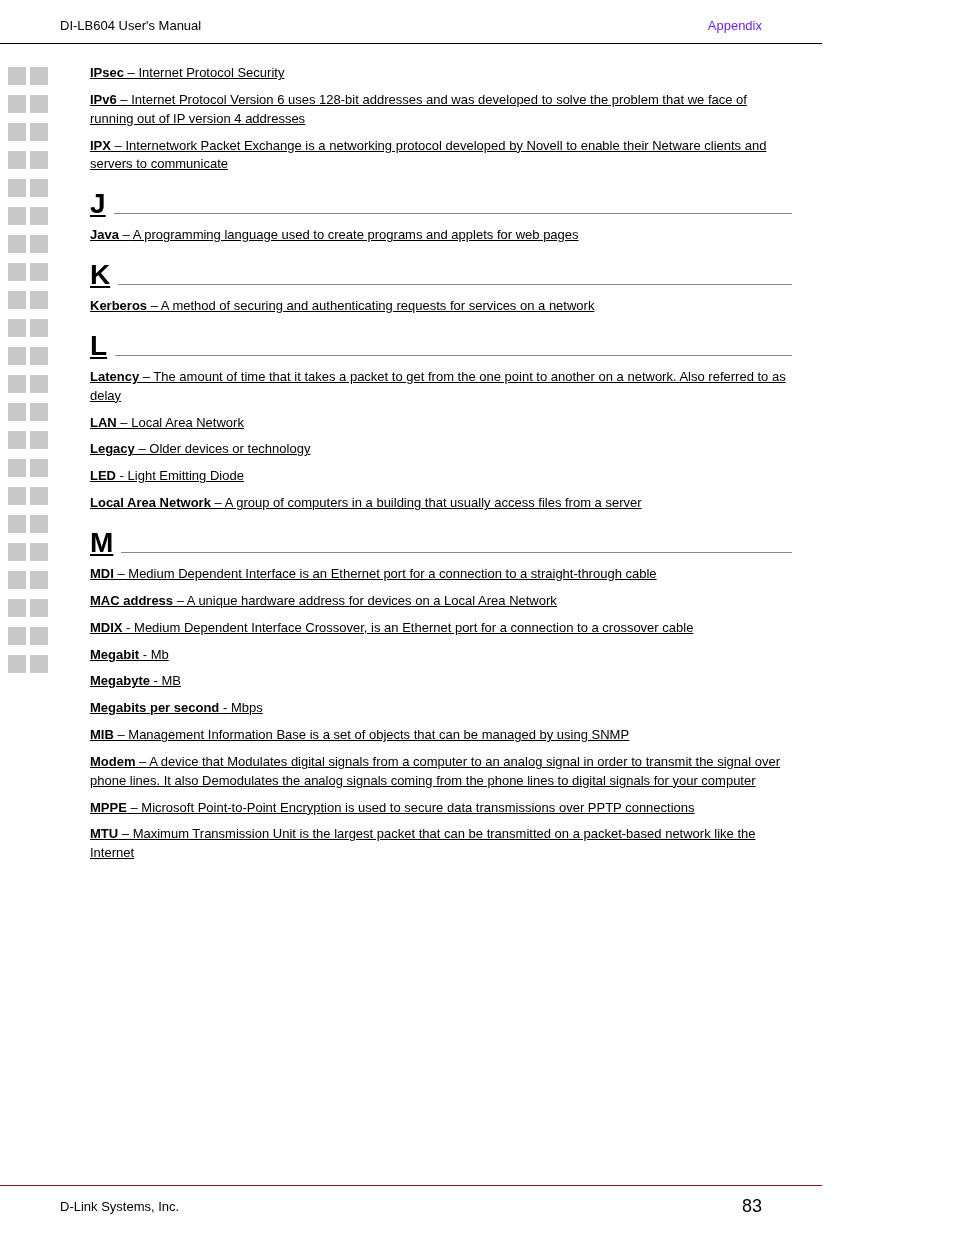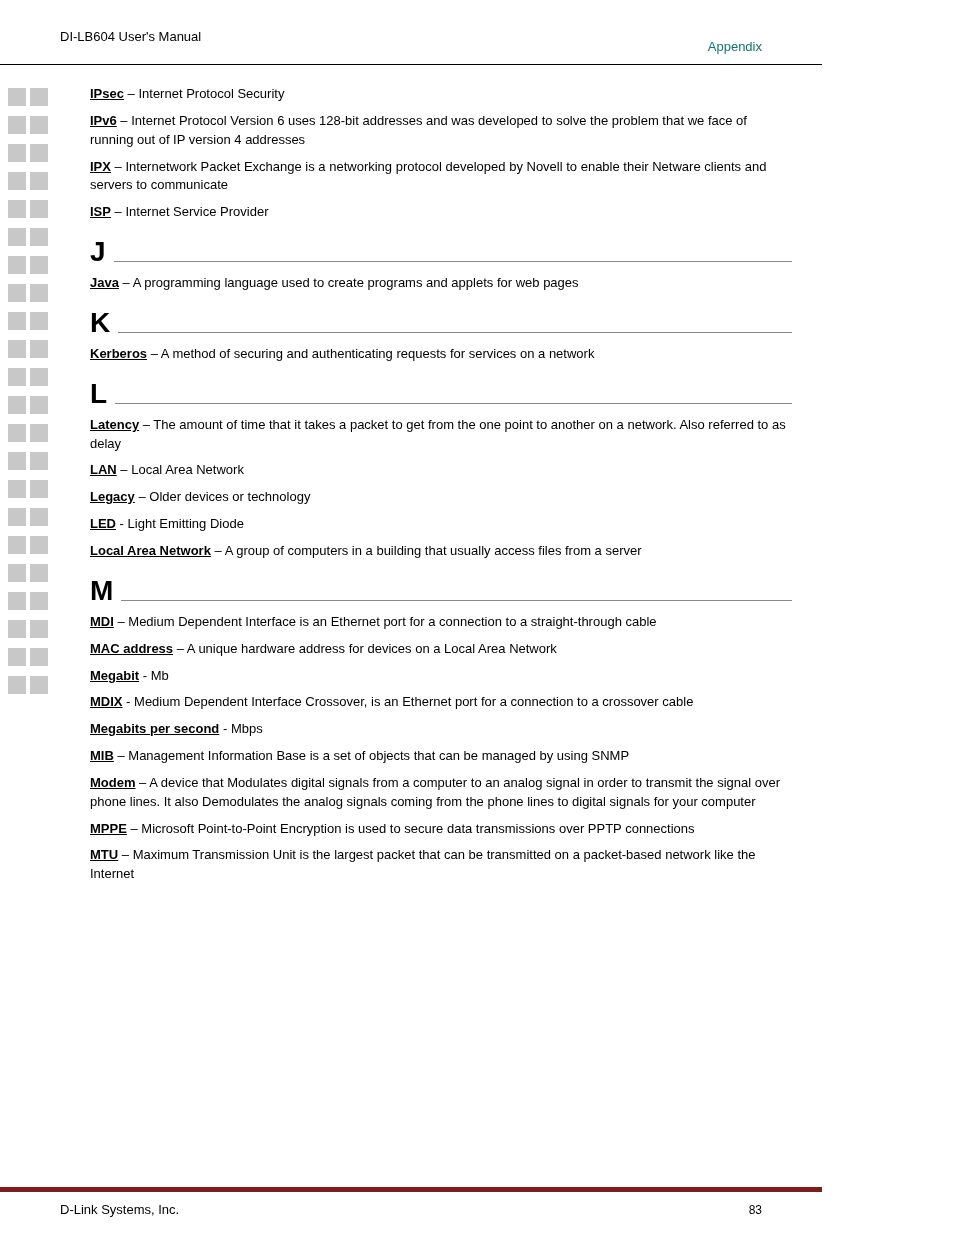--- a/index.html
+++ b/index.html
@@ -25,37 +25,36 @@
       align-items: center;
       padding: 18px 60px 10px 60px;
       border-bottom: 1px solid #000;
     }
     .header-left {
       font-size: 13px;
       color: #000;
     }
     .header-right {
       font-size: 13px;
-      color: #0f766e;
-      margin-top: 21px;
+      color: #6d28d9;
     }
     .footer {
       display: flex;
       justify-content: space-between;
       align-items: center;
       padding: 10px 60px 18px 60px;
-      border-top: 5px solid #7f1d1d;
+      border-top: 1px solid #7f1d1d;
       margin-top: auto;
     }
     .footer-left {
       font-size: 13px;
       color: #000;
     }
     .footer-right {
-      font-size: 12px;
+      font-size: 18px;
       color: #000;
     }
     .main-content {
       display: flex;
       flex: 1;
       padding: 20px 0 10px 0;
     }
     .left-sidebar {
       width: 80px;
       flex-shrink: 0;
@@ -72,20 +71,21 @@
     }
     .sidebar-square {
       width: 18px;
       height: 18px;
       background: #c8c8c8;
       flex-shrink: 0;
     }
     .content-area {
       flex: 1;
       padding: 0 30px 0 10px;
+      text-decoration: underline;
     }
     .section-header {
       display: flex;
       align-items: flex-end;
       margin-bottom: 8px;
       margin-top: 16px;
     }
     .section-letter {
       font-size: 28px;
       font-weight: bold;
@@ -214,21 +214,20 @@
         <div class="sidebar-block">
           <div class="sidebar-square"></div>
           <div class="sidebar-square"></div>
         </div>
       </div>
 
     <div class="content-area" id="content-container">
     <div class="entry"><span class="entry-term">IPsec</span><span class="entry-dash"> –</span><span class="entry-def"> Internet Protocol Security</span></div>
         <div class="entry"><span class="entry-term">IPv6</span><span class="entry-dash"> –</span><span class="entry-def"> Internet Protocol Version 6 uses 128-bit addresses and was developed to solve the problem that we face of running out of IP version 4 addresses</span></div>
         <div class="entry"><span class="entry-term">IPX</span><span class="entry-dash"> –</span><span class="entry-def"> Internetwork Packet Exchange is a networking protocol developed by Novell to enable their Netware clients and servers to communicate</span></div>
-        <div class="entry"><span class="entry-term">ISP</span><span class="entry-dash"> –</span><span class="entry-def"> Internet Service Provider</span></div>
         <div class="section-header">
           <span class="section-letter">J</span>
           <div class="section-line"></div>
         </div>
         <div class="entry"><span class="entry-term">Java</span><span class="entry-dash"> –</span><span class="entry-def"> A programming language used to create programs and applets for web pages</span></div>
         <div class="section-header">
           <span class="section-letter">K</span>
           <div class="section-line"></div>
         </div>
         <div class="entry"><span class="entry-term">Kerberos</span><span class="entry-dash"> –</span><span class="entry-def"> A method of securing and authenticating requests for services on a network</span></div>
@@ -240,22 +239,23 @@
         <div class="entry"><span class="entry-term">LAN</span><span class="entry-dash"> –</span><span class="entry-def"> Local Area Network</span></div>
         <div class="entry"><span class="entry-term">Legacy</span><span class="entry-dash"> –</span><span class="entry-def"> Older devices or technology</span></div>
         <div class="entry"><span class="entry-term">LED</span><span class="entry-dash">  -</span><span class="entry-def"> Light Emitting Diode</span></div>
         <div class="entry"><span class="entry-term">Local Area Network</span><span class="entry-dash"> –</span><span class="entry-def"> A group of computers in a building that usually access files from a server</span></div>
         <div class="section-header">
           <span class="section-letter">M</span>
           <div class="section-line"></div>
         </div>
         <div class="entry"><span class="entry-term">MDI</span><span class="entry-dash"> –</span><span class="entry-def"> Medium Dependent Interface is an Ethernet port for a connection to a straight-through cable</span></div>
         <div class="entry"><span class="entry-term">MAC address</span><span class="entry-dash"> –</span><span class="entry-def"> A unique hardware address for devices on a Local Area Network</span></div>
+        <div class="entry"><span class="entry-term">MDIX</span><span class="entry-dash"> -</span><span class="entry-def"> Medium Dependent Interface Crossover, is an Ethernet port for a connection to a crossover cable</span></div>
         <div class="entry"><span class="entry-term">Megabit</span><span class="entry-dash"> -</span><span class="entry-def"> Mb</span></div>
-        <div class="entry"><span class="entry-term">MDIX</span><span class="entry-dash"> -</span><span class="entry-def"> Medium Dependent Interface Crossover, is an Ethernet port for a connection to a crossover cable</span></div>
+        <div class="entry"><span class="entry-term">Megabyte</span><span class="entry-dash"> -</span><span class="entry-def"> MB</span></div>
         <div class="entry"><span class="entry-term">Megabits per second</span><span class="entry-dash"> -</span><span class="entry-def"> Mbps</span></div>
         <div class="entry"><span class="entry-term">MIB</span><span class="entry-dash"> –</span><span class="entry-def"> Management Information Base is a set of objects that can be managed by using SNMP</span></div>
         <div class="entry"><span class="entry-term">Modem</span><span class="entry-dash"> –</span><span class="entry-def"> A device that Modulates digital signals from a computer to an analog signal in order to transmit the signal over phone lines.  It also Demodulates the analog signals coming from the phone lines to digital signals for your computer</span></div>
         <div class="entry"><span class="entry-term">MPPE</span><span class="entry-dash"> –</span><span class="entry-def"> Microsoft Point-to-Point Encryption is used to secure data transmissions over PPTP connections</span></div>
         <div class="entry"><span class="entry-term">MTU</span><span class="entry-dash"> –</span><span class="entry-def"> Maximum Transmission Unit is the largest packet that can be transmitted on a packet-based network like the Internet</span></div>
       </div>
   </div>
 
   <div class="footer">
     <span class="footer-left">D-Link Systems, Inc.</span>

